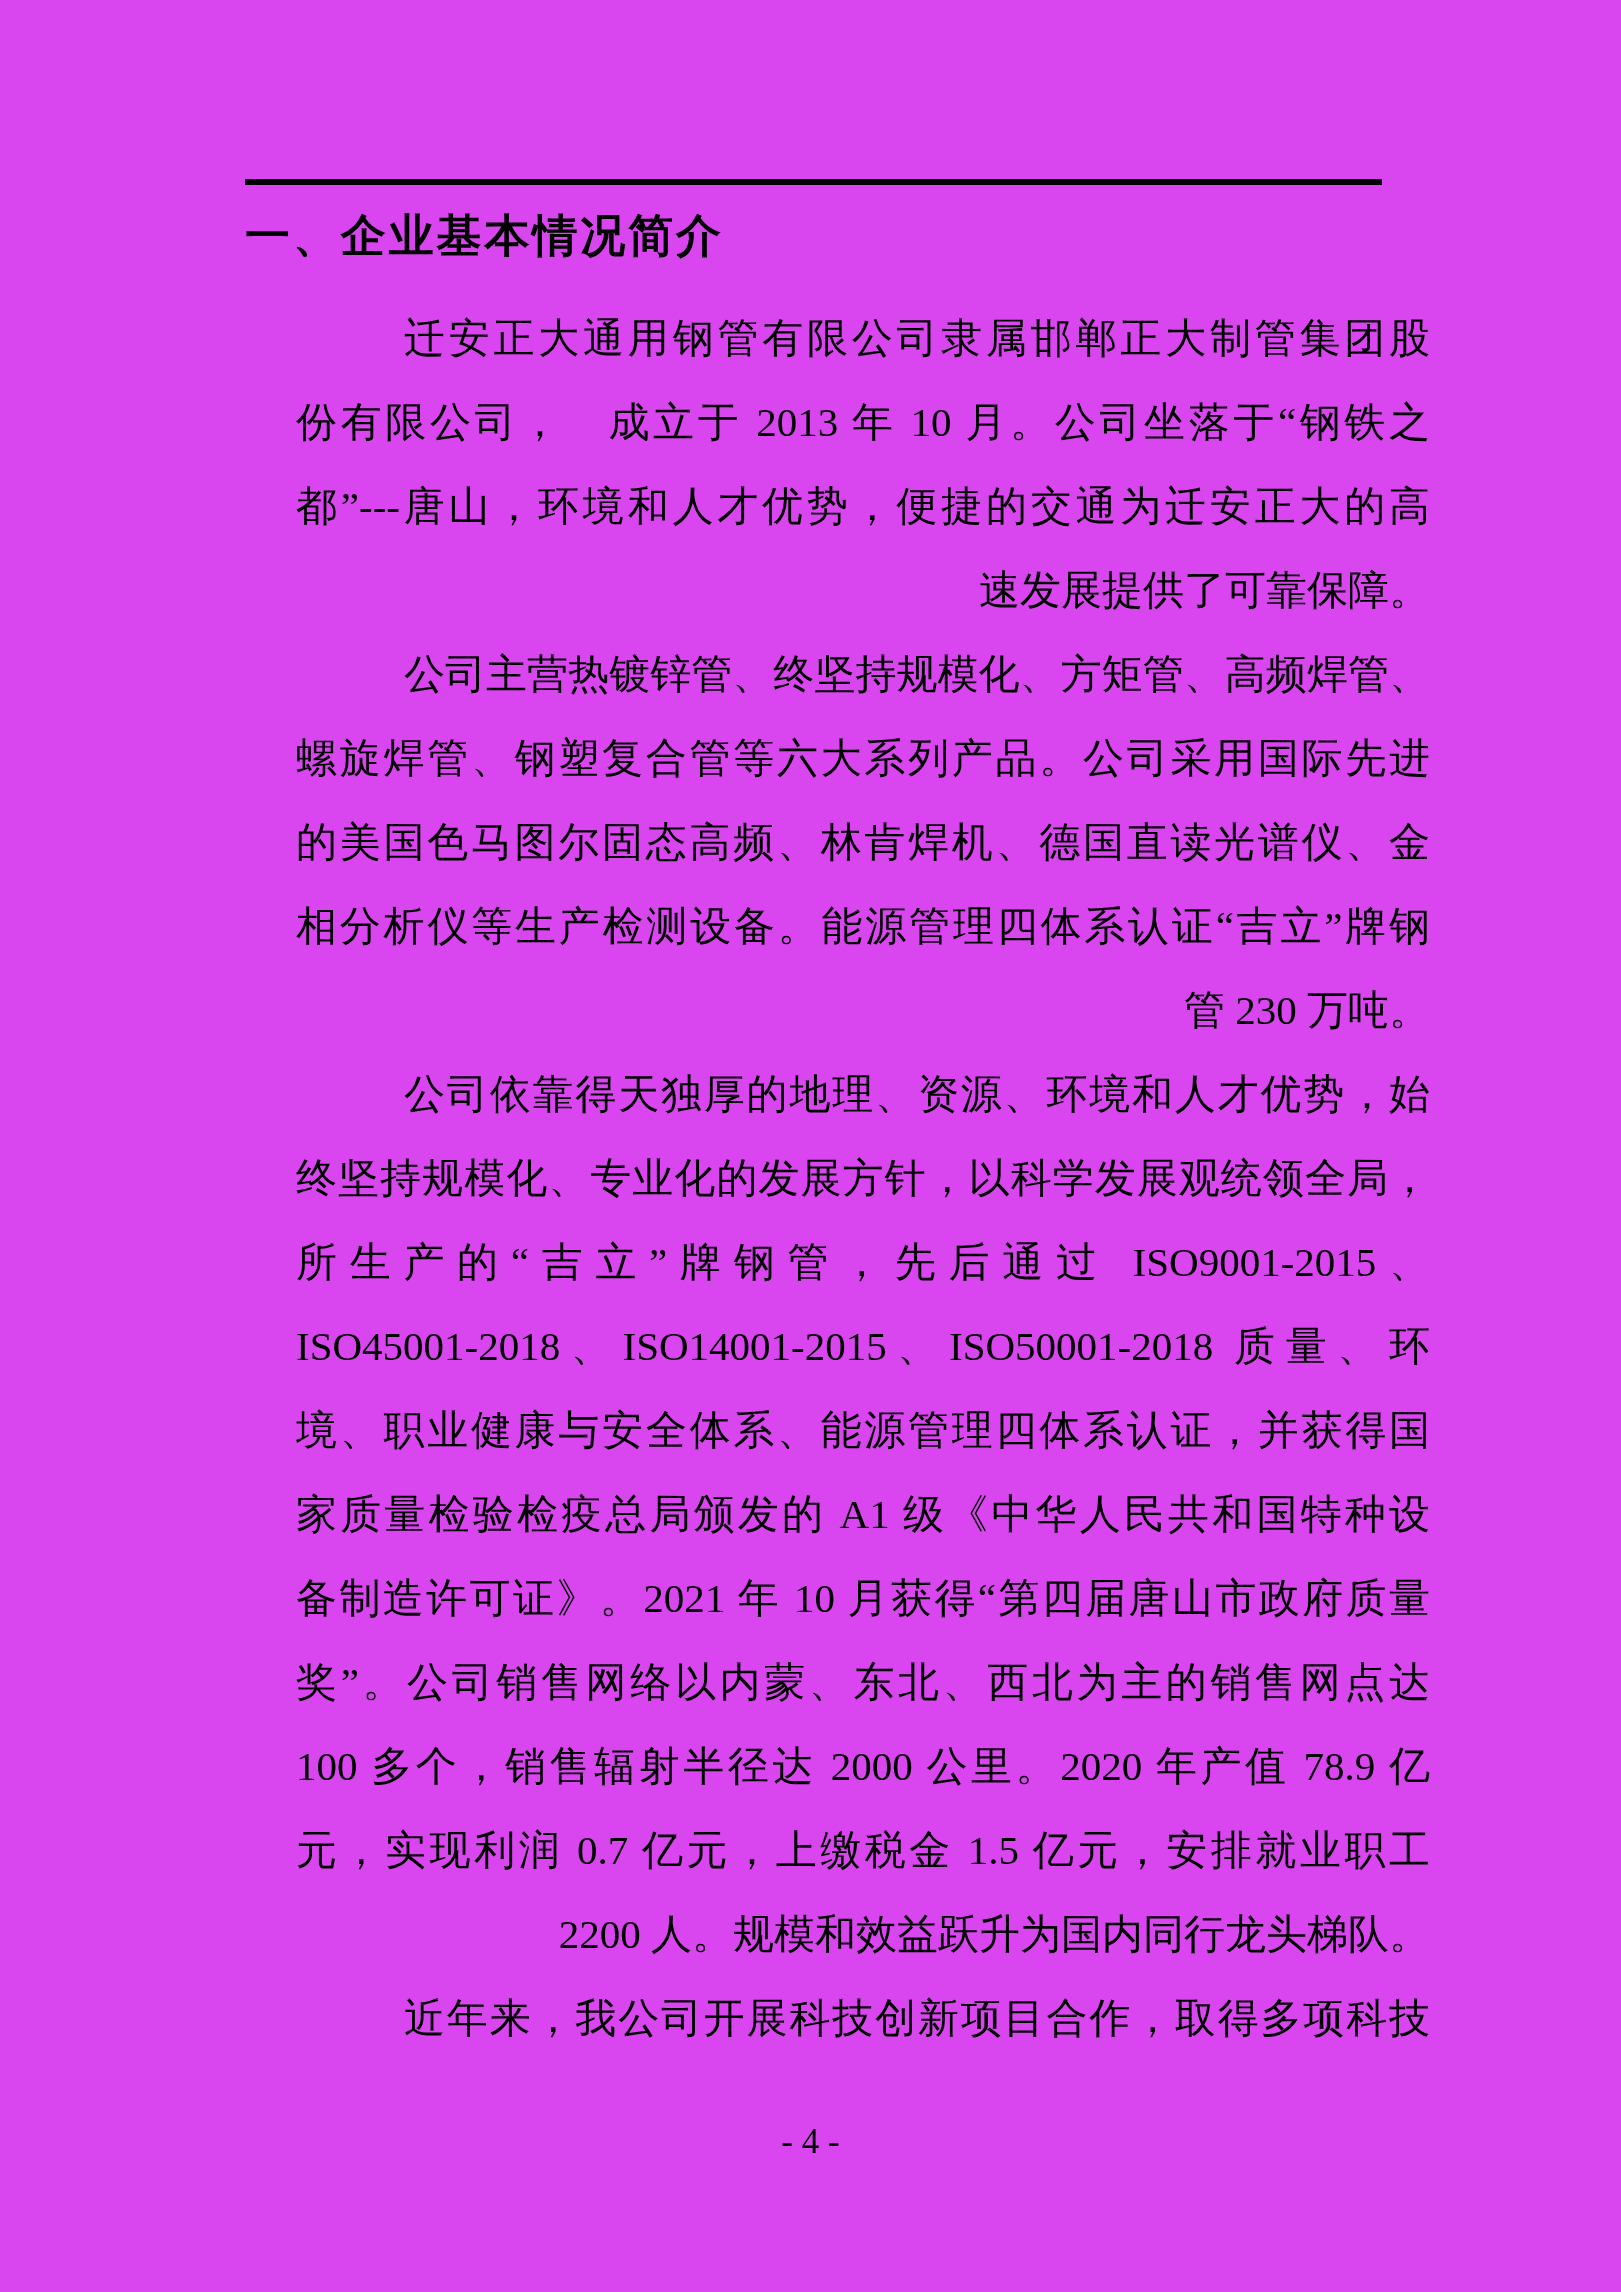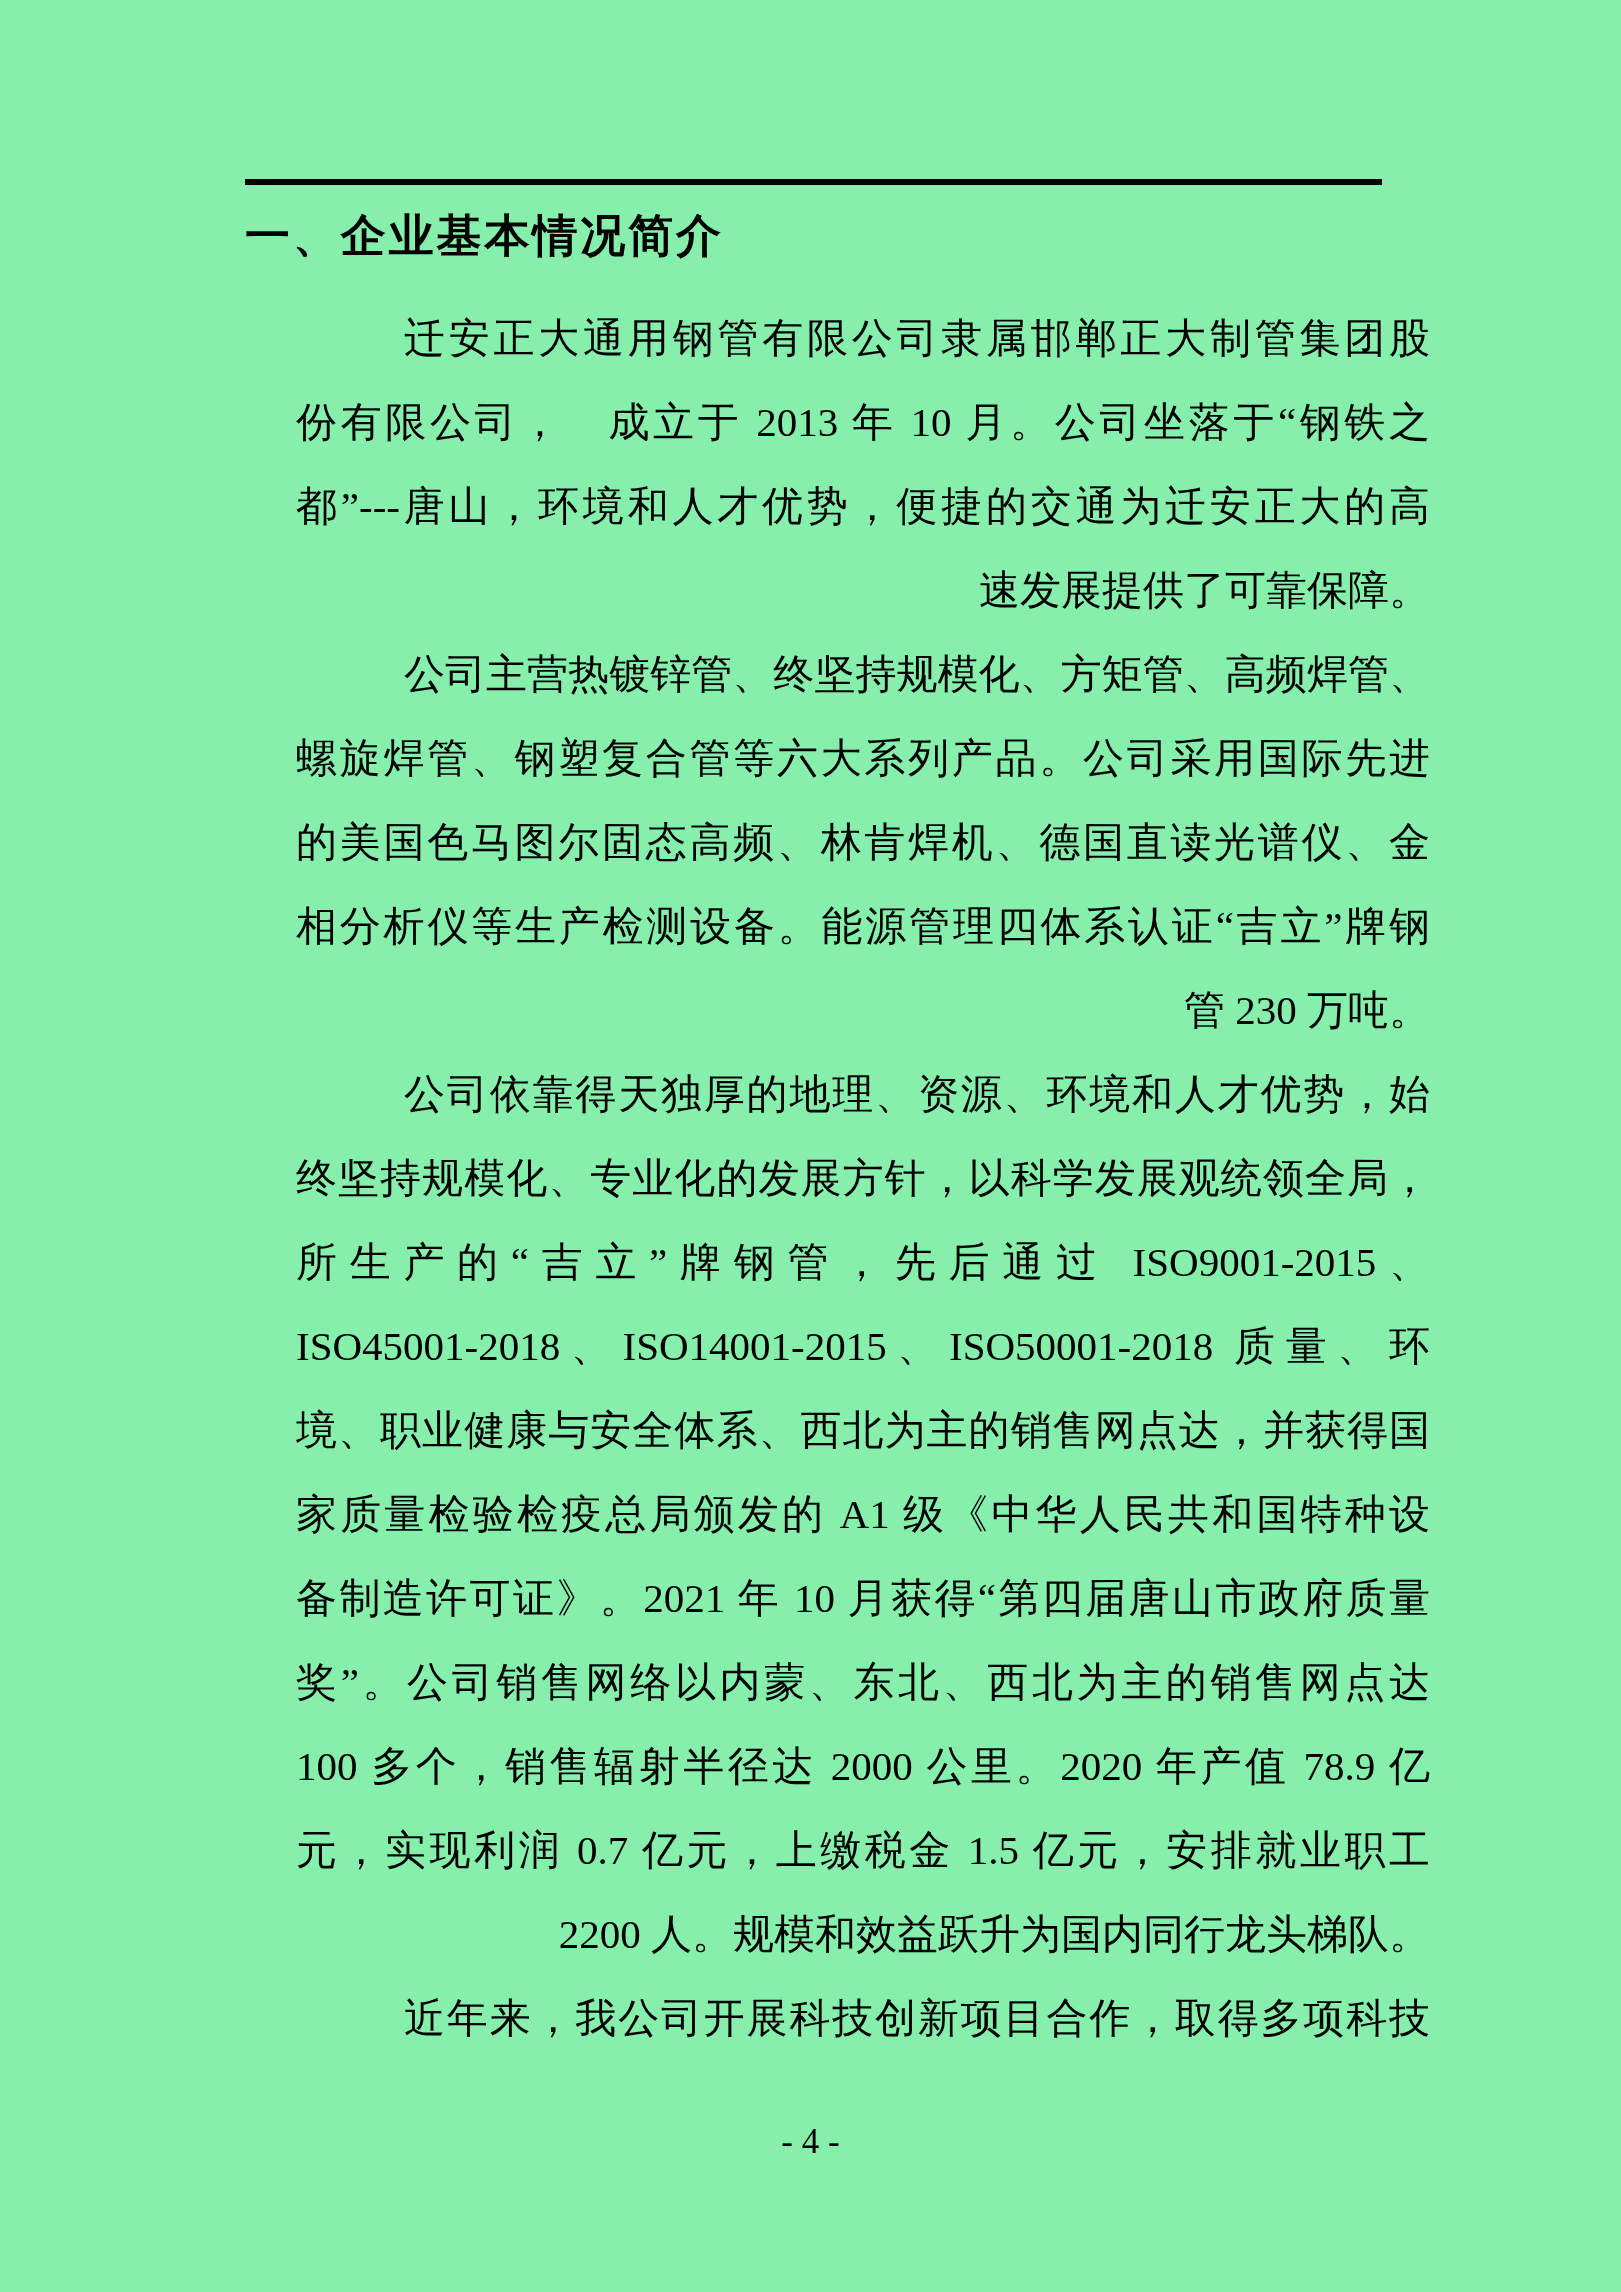--- a/index.html
+++ b/index.html
@@ -4,21 +4,21 @@
 <style>
   html, body {
     margin: 0;
     padding: 0;
     background: #ffffff;
   }
   .page {
     position: relative;
     width: 1621px;
     height: 2293px;
-    background: #86efac;
+    background: #d946ef;
     overflow: hidden;
     font-family: "Liberation Serif", serif;
     color: #000000;
   }
   .header-rule {
     position: absolute;
     left: 245px;
     top: 179px;
     width: 1137px;
     height: 5.9px;
@@ -87,21 +87,21 @@
       <div class="body-line">速发展提供了可靠保障。</div>
       <div class="body-line indent fill">公司主营热镀锌管、终坚持规模化、方矩管、高频焊管、</div>
       <div class="body-line fill">螺旋焊管、钢塑复合管等六大系列产品。公司采用国际先进</div>
       <div class="body-line fill">的美国色马图尔固态高频、林肯焊机、德国直读光谱仪、金</div>
       <div class="body-line fill">相分析仪等生产检测设备。能源管理四体系认证“吉立”牌钢</div>
       <div class="body-line">管 230 万吨。</div>
       <div class="body-line indent fill">公司依靠得天独厚的地理、资源、环境和人才优势，始</div>
       <div class="body-line fill">终坚持规模化、专业化的发展方针，以科学发展观统领全局，</div>
       <div class="body-line fill">所生产的“吉立”牌钢管，先后通过 ISO9001-2015、</div>
       <div class="body-line fill">ISO45001-2018、ISO14001-2015、ISO50001-2018 质量、环</div>
-      <div class="body-line fill">境、职业健康与安全体系、西北为主的销售网点达，并获得国</div>
+      <div class="body-line fill">境、职业健康与安全体系、能源管理四体系认证，并获得国</div>
       <div class="body-line fill">家质量检验检疫总局颁发的 A1 级《中华人民共和国特种设</div>
       <div class="body-line fill">备制造许可证》。2021 年 10 月获得“第四届唐山市政府质量</div>
       <div class="body-line fill">奖”。公司销售网络以内蒙、东北、西北为主的销售网点达</div>
       <div class="body-line fill">100 多个，销售辐射半径达 2000 公里。2020 年产值 78.9 亿</div>
       <div class="body-line fill">元，实现利润 0.7 亿元，上缴税金 1.5 亿元，安排就业职工</div>
       <div class="body-line">2200 人。规模和效益跃升为国内同行龙头梯队。</div>
       <div class="body-line indent fill">近年来，我公司开展科技创新项目合作，取得多项科技</div>
     </div>
 
   <div class="page-footer">- 4 -</div>

